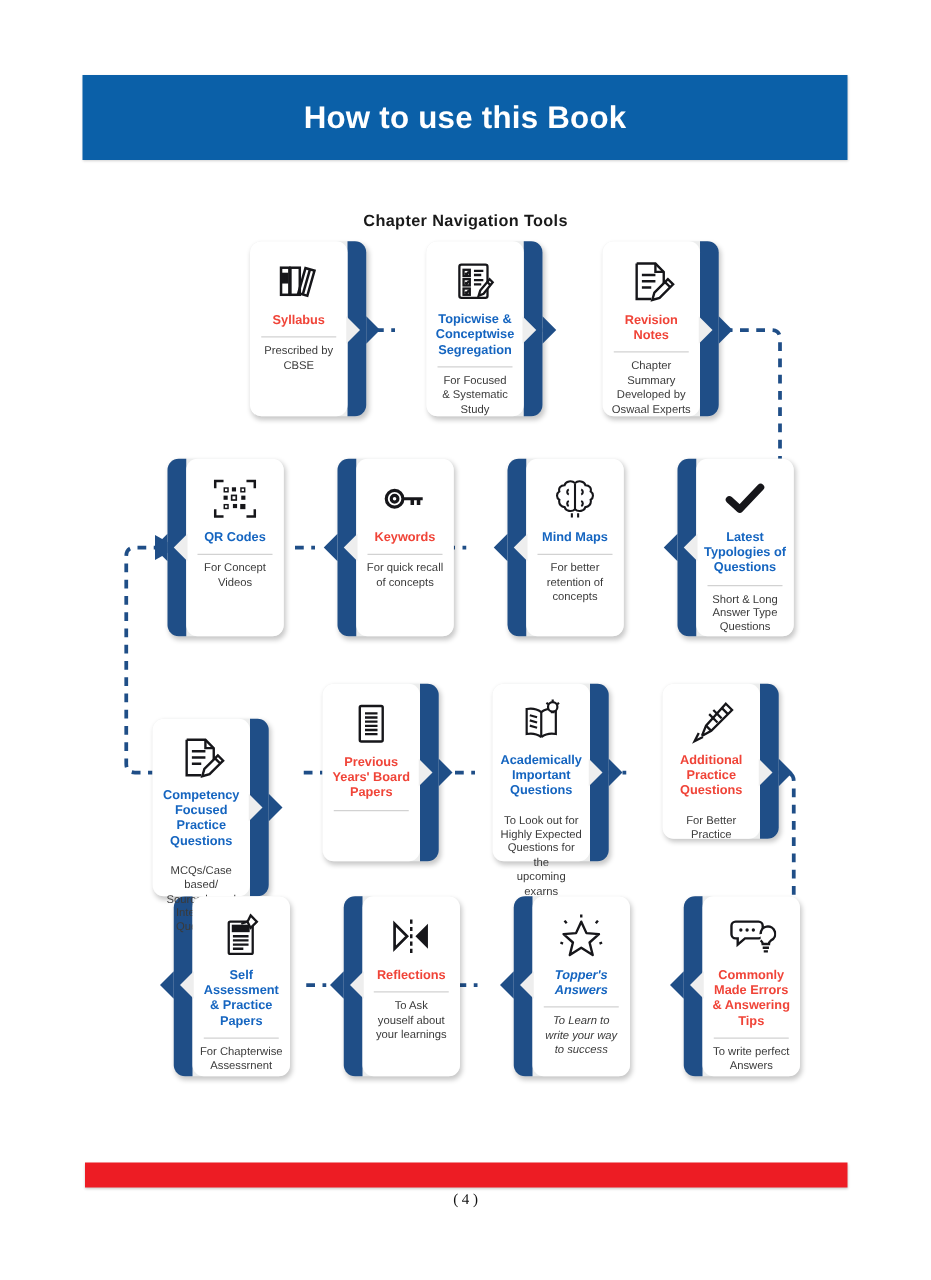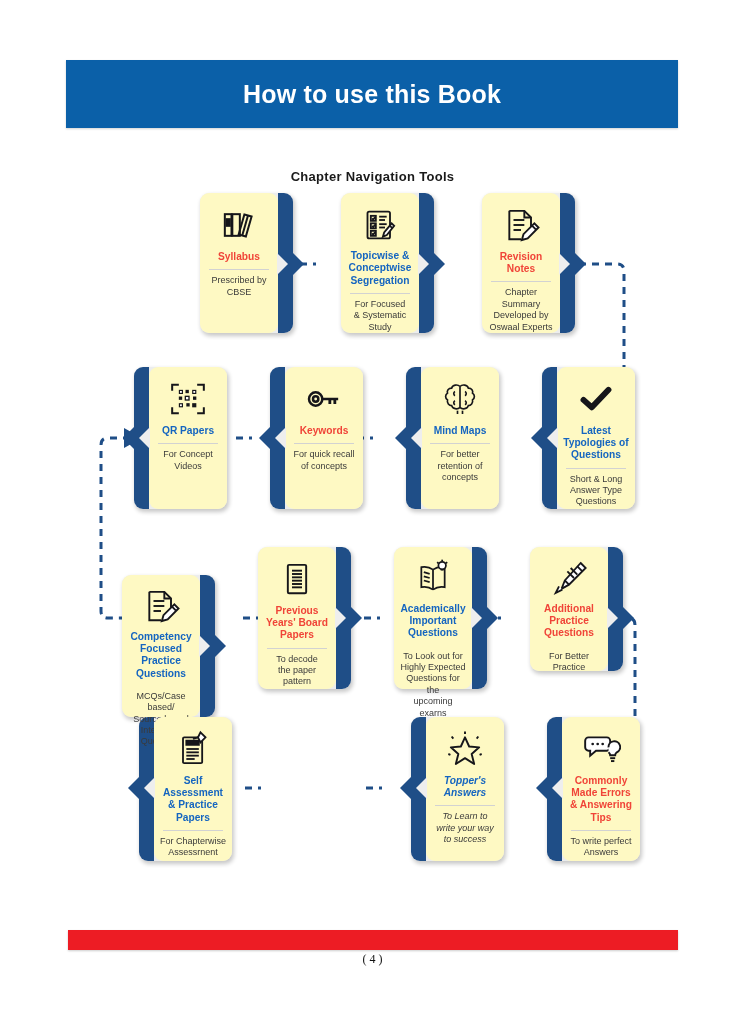--- a/index.html
+++ b/index.html
@@ -35,21 +35,21 @@
   
   .card{
     position:absolute;
     background:#eceded;
     border-radius:9px;
     box-shadow:1.5px 2.5px 4px rgba(0,0,0,.22);
     overflow:visible;
   }
   .card-inner{
     position:absolute;top:0;bottom:0;
-    background:#fef9c3;
+    background:#ffffff;
     border-radius:9px;
     display:flex;flex-direction:column;align-items:center;
     z-index:2;
   }
   .bar{
     position:absolute;top:0;bottom:0;width:15px;
     background:#1F4E87;
     z-index:1;
   }
   .bar.right{right:0;border-radius:0 9px 9px 0;}
@@ -246,21 +246,21 @@
                 <rect x="29" y="29" width="5" height="5"></rect>
               </g>
               <g fill="#fff" stroke="none">
                 <rect x="14.4" y="14.4" width="2.2" height="2.2"></rect>
                 <rect x="30.4" y="14.4" width="2.2" height="2.2"></rect>
                 <rect x="14.4" y="30.4" width="2.2" height="2.2"></rect>
                 <rect x="21.6" y="21.6" width="2.8" height="2.8"></rect>
               </g>
             </svg>
           </div>
-          <div class="card-title t-blue">QR Papers</div>
+          <div class="card-title t-blue">QR Codes</div>
           <div class="card-sep"></div>
           <div class="card-desc">For Concept<br>Videos</div>
         </div>
         <div class="notch out-left" style="left: -11px; top: 60px;"></div>
         <div class="notch in-left" style="left: 5px; top: 60px;"></div>
       </div>
       <div class="card" style="left: 270px; top: 367px; width: 93px; height: 142px; text-decoration: underline;">
         <div class="bar left"></div>
         <div class="card-inner" style="width: 78px; left: 15px;">
           <div class="card-icon">
@@ -348,21 +348,20 @@
               <line x1="18" y1="14" x2="30" y2="14"></line>
               <line x1="18" y1="18" x2="30" y2="18"></line>
               <line x1="18" y1="22" x2="30" y2="22"></line>
               <line x1="18" y1="26" x2="30" y2="26"></line>
               <line x1="18" y1="30" x2="30" y2="30"></line>
               <line x1="18" y1="34" x2="30" y2="34"></line>
             </svg>
           </div>
           <div class="card-title t-red">Previous<br>Years' Board<br>Papers</div>
           <div class="card-sep"></div>
-          <div class="card-desc">To decode<br>the paper pattern</div>
         </div>
         <div class="notch out-right" style="left: 93px; top: 60px;"></div>
         <div class="notch in-right" style="left: 77px; top: 60px;"></div>
       </div>
       <div class="card" style="left: 394px; top: 547px; width: 93px; height: 142px;">
         <div class="bar right"></div>
         <div class="card-inner" style="width: 78px; left: 0px;">
           <div class="card-icon">
             <svg width="40" height="40" viewBox="0 0 48 48" fill="none" stroke="#16161a" stroke-width="2.1">
               <path d="M24 14c-4-3-9-4-14-3v24c5-1 10 0 14 3"></path>
@@ -420,20 +419,37 @@
               <line x1="30" y1="10" x2="24" y2="12"></line>
             </svg>
           </div>
           <div class="card-title t-blue">Self<br>Assessment<br>&amp; Practice<br>Papers</div>
           <div class="card-sep"></div>
           <div class="card-desc">For Chapterwise<br>Assessrnent</div>
         </div>
         <div class="notch out-left" style="left: -11px; top: 60px;"></div>
         <div class="notch in-left" style="left: 5px; top: 60px;"></div>
       </div>
+      <div class="card" style="left: 275px; top: 717px; width: 93px; height: 144px;">
+        <div class="bar left"></div>
+        <div class="card-inner" style="width: 78px; left: 15px;">
+          <div class="card-icon">
+            <svg width="40" height="40" viewBox="0 0 48 48" fill="none">
+              <polygon points="8,12 8,36 20,24" fill="none" stroke="#16161a" stroke-width="2.6"></polygon>
+              <polygon points="40,12 40,36 28,24" fill="#16161a"></polygon>
+              <line x1="24" y1="8" x2="24" y2="40" stroke="#16161a" stroke-width="2.4" stroke-dasharray="4 3"></line>
+            </svg>
+          </div>
+          <div class="card-title t-red">Reflections</div>
+          <div class="card-sep"></div>
+          <div class="card-desc">To Ask<br>youself about<br>your learnings</div>
+        </div>
+        <div class="notch out-left" style="left: -11px; top: 60px;"></div>
+        <div class="notch in-left" style="left: 5px; top: 60px;"></div>
+      </div>
       <div class="card" style="left: 411px; top: 717px; width: 93px; height: 144px; font-style: italic;">
         <div class="bar left"></div>
         <div class="card-inner" style="width: 78px; left: 15px;">
           <div class="card-icon">
             <svg width="40" height="40" viewBox="0 0 48 48" fill="none" stroke="#16161a" stroke-width="2.3" stroke-linejoin="round">
               <polygon points="24,10 29,21 41,22 32,30 35,42 24,35 13,42 16,30 7,22 19,21"></polygon>
               <line x1="24" y1="3" x2="24" y2="6"></line>
               <line x1="8" y1="9" x2="10" y2="11.5"></line>
               <line x1="40" y1="9" x2="38" y2="11.5"></line>
               <line x1="4" y1="30" x2="6.5" y2="31"></line>

